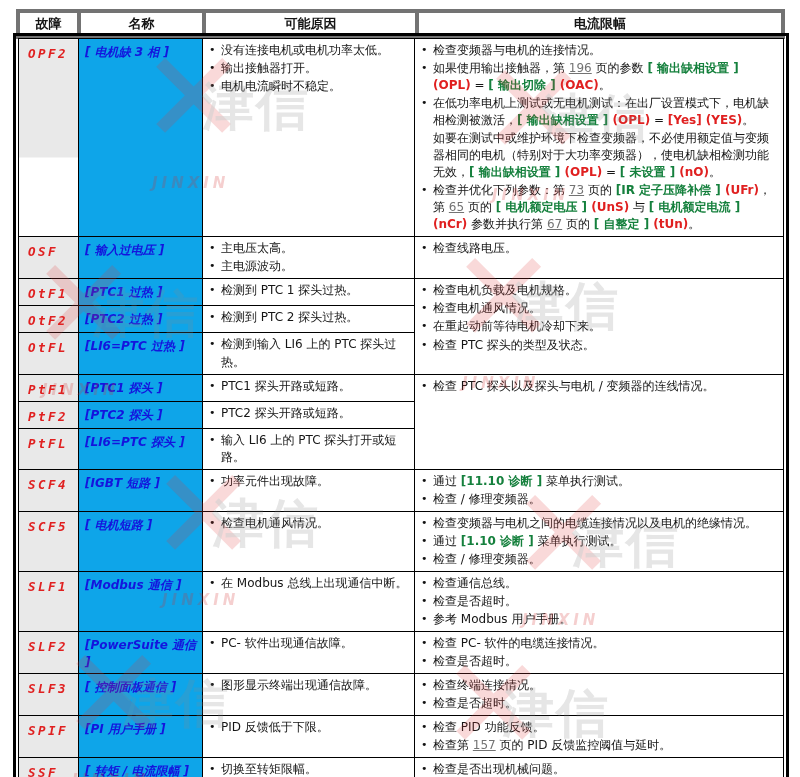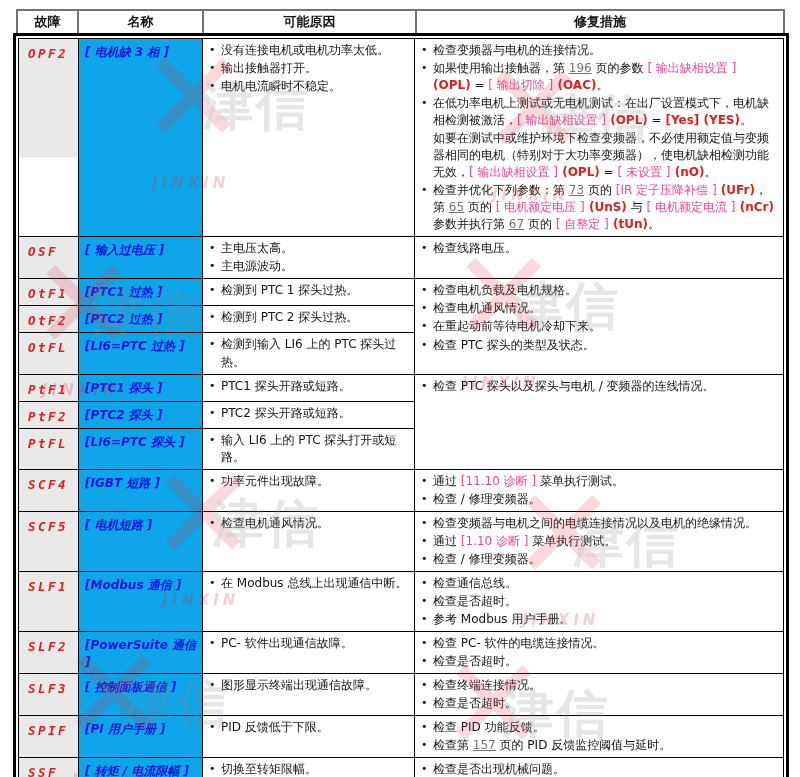--- a/index.html
+++ b/index.html
@@ -6,21 +6,21 @@
   body{
     width:800px;height:777px;background:#ffffff;position:relative;overflow:hidden;
     font-family:"DejaVu Sans","Liberation Sans",sans-serif;color:#151515;
   }
   
   .hdr-table{
     position:absolute;left:16px;top:9px;width:769px;
     border-collapse:collapse;table-layout:fixed;background:#fff;z-index:2;
   }
   .hdr-table th{
-    border:2px solid #737373;font-size:13px;font-weight:bold;
+    border:4px solid #737373;font-size:13px;font-weight:bold;
     height:20px;padding:1px 2px;text-align:center;background:#fff;
   }
   
   .body-box{
     position:absolute;left:13px;top:33px;width:766px;
     border:3px solid #000;padding:2px;background:transparent;z-index:2;
   }
   .main-table{
     border-collapse:collapse;width:100%;table-layout:fixed;border:1px solid #000;
   }
@@ -35,21 +35,21 @@
     font-size:12.5px;letter-spacing:2.5px;white-space:nowrap;
   }
   td.name{
     background:#0ea5e9;color:#1414dd;font-weight:bold;
     font-size:12px;padding-top:5px;padding-left:6px;font-style:italic;
   }
   td.cause,td.fix{background:#ffffff;}
   .li{position:relative;padding-left:13px;margin-bottom:1px;}
   .li::before{content:"•";position:absolute;left:1px;top:0;font-size:11px;color:#111;}
   .li.cont::before{content:none;}
-  span.b{color:#ec4899;font-weight:normal;}
+  span.b{color:#15803d;font-weight:bold;}
   span.r{color:#e02020;font-weight:bold;}
   span.l{color:#737373;text-decoration:underline;cursor:pointer;}
   
   .main-table tbody tr:nth-child(1){height:174px;}
   .main-table tbody tr:nth-child(2){height:35px;}
   .main-table tbody tr:nth-child(3){height:25px;}
   .main-table tbody tr:nth-child(4){height:24px;}
   .main-table tbody tr:nth-child(5){height:25px;}
   .main-table tbody tr:nth-child(6){height:25px;margin-left:37px;}
   .main-table tbody tr:nth-child(7){height:24px;}
@@ -131,21 +131,21 @@
     <col style="width:61px">
       <col style="width:125px">
       <col style="width:213px">
       <col>
   </colgroup>
   <tbody>
       <tr>
     <th>故障</th>
     <th>名称</th>
     <th>可能原因</th>
-    <th>修复措施</th>
+    <th>电流限幅</th>
   </tr>
 </tbody>
   </table>
 
 <div class="body-box">
   <table class="main-table">
     <colgroup>
       <col style="width:60px">
         <col style="width:124px">
         <col style="width:212px">

